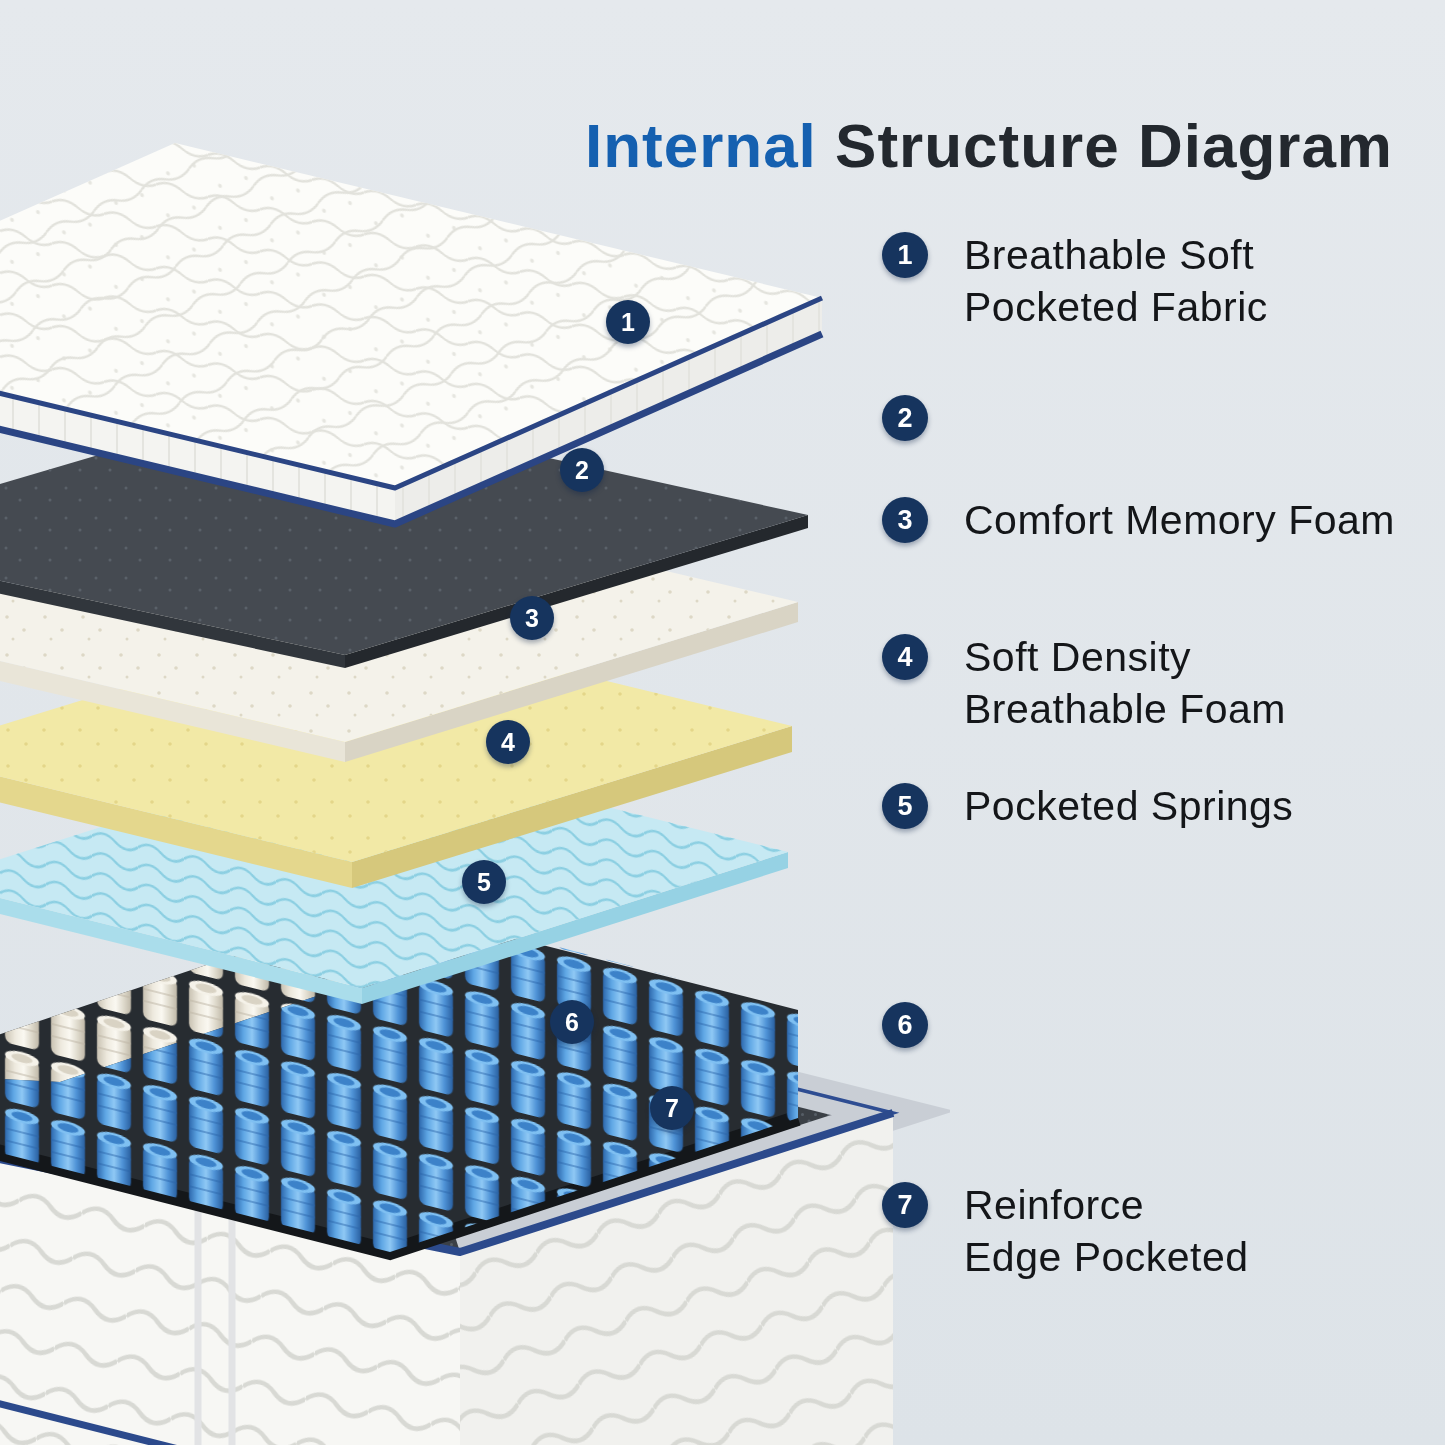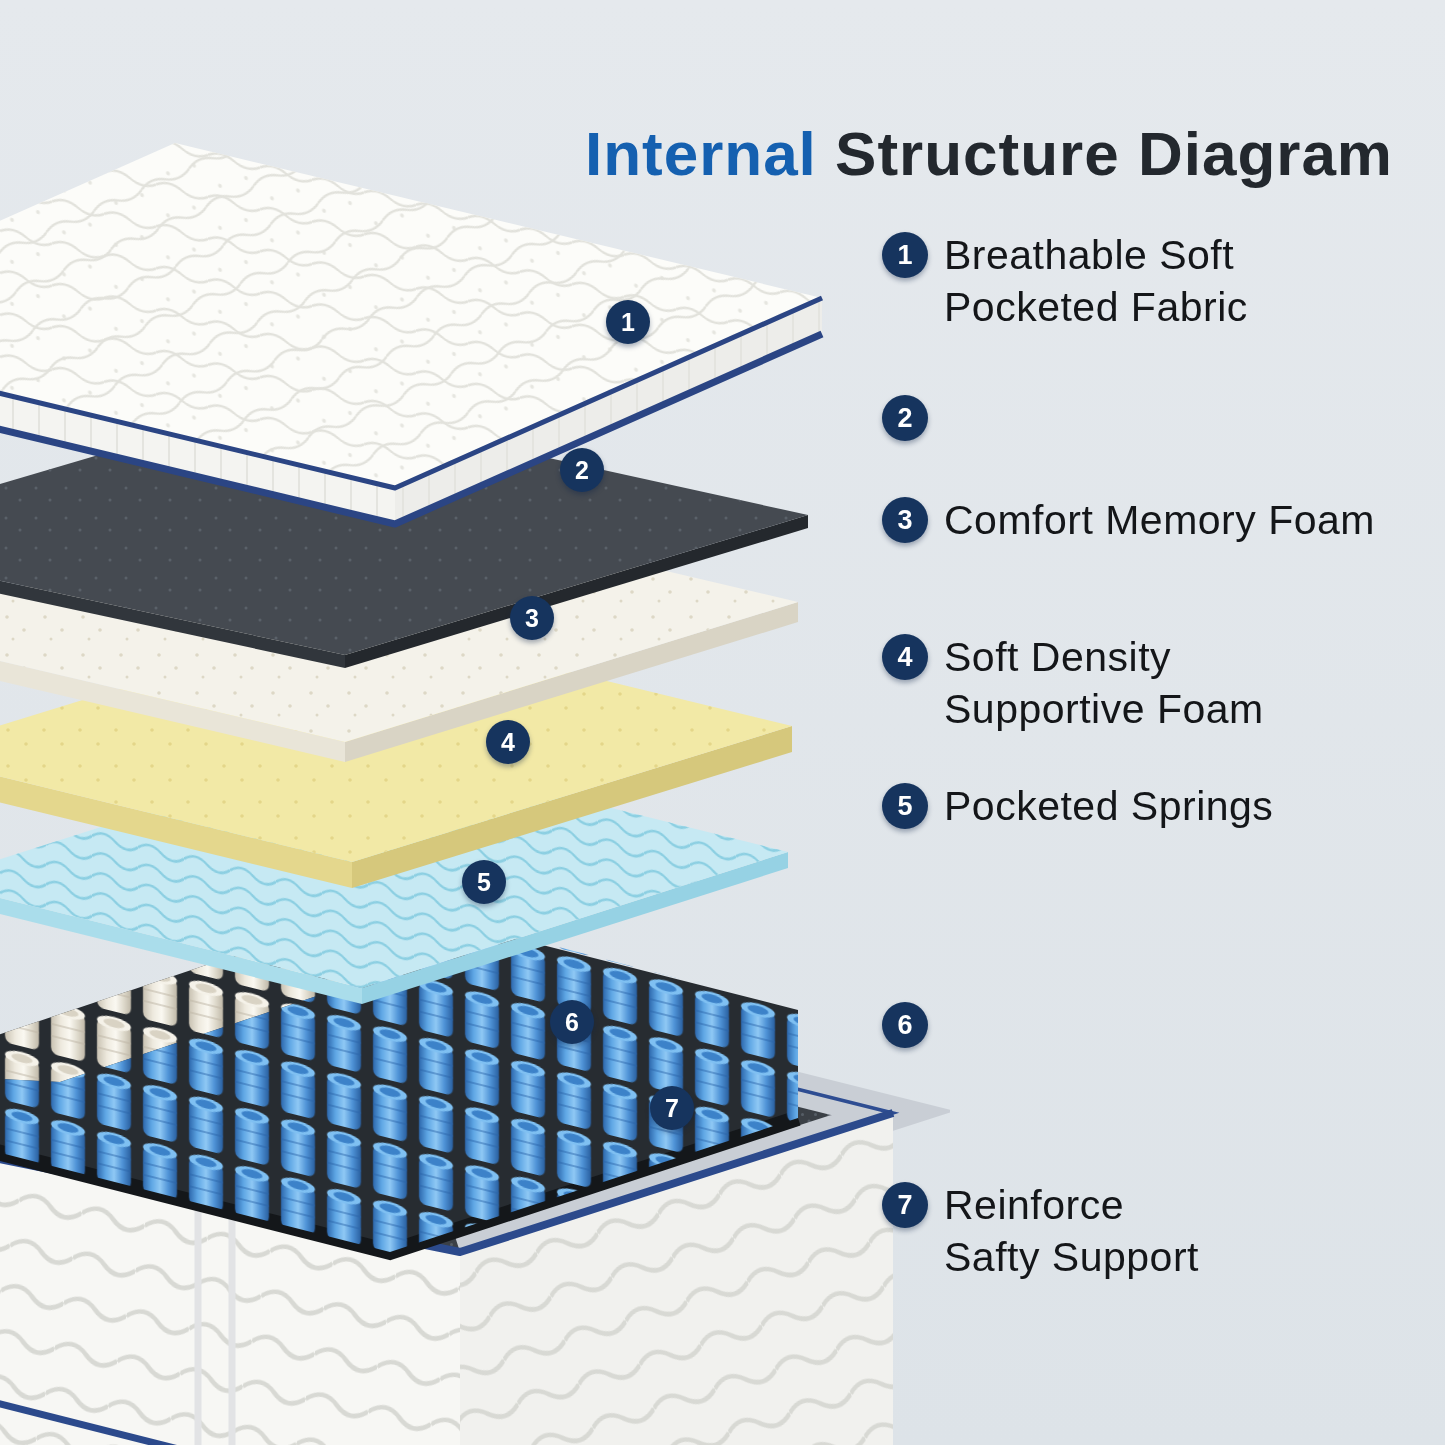--- a/index.html
+++ b/index.html
@@ -4,21 +4,21 @@
 <style>
   html,body{margin:0;padding:0;}
   .stage{
     position:relative;
     width:1445px;height:1445px;
     background:linear-gradient(#e5e9ed,#dde3e8);
     overflow:hidden;
     font-family:"Liberation Sans", sans-serif;
   }
   .title{
-    position:absolute;top:76px;right:52px;
+    position:absolute;top:68px;right:52px;
     font-size:62px;font-weight:700;letter-spacing:1px;
     color:#23282e;white-space:nowrap;
   }
   .title .hl{color:#1560b0;}
   .diagram-svg{position:absolute;left:0;top:0;}
   .dbadge{
     position:absolute;width:44px;height:44px;border-radius:50%;
     background:#16345e;color:#ffffff;
     display:flex;align-items:center;justify-content:center;
     font-size:25px;font-weight:700;
@@ -31,21 +31,21 @@
   .legend-item{position:absolute;left:882px;display:flex;align-items:flex-start;}
   .li1{top:229px;} .li2{top:392px;} .li3{top:494px;} .li4{top:631px;}
   .li5{top:780px;} .li6{top:999px;} .li7{top:1179px;}
   .lbadge{
     flex:0 0 auto;width:46px;height:46px;border-radius:50%;
     background:#16345e;color:#fff;
     display:flex;align-items:center;justify-content:center;
     font-size:27px;font-weight:700;margin-top:3px;
     box-shadow:0 3px 5px rgba(15,35,70,.35);
   }
-  .ltext{margin-left:16px;font-size:41px;line-height:52px;color:#141619;letter-spacing:.5px;}
+  .ltext{margin-left:36px;font-size:41px;line-height:52px;color:#141619;letter-spacing:.5px;}
 </style>
 </head>
 <body>
 
 <div class="stage">
 
   <svg class="diagram-svg" width="950" height="1445" viewBox="0 0 950 1445">
     <defs>
       <linearGradient id="gb" x1="0" y1="0" x2="1" y2="0">
         <stop offset="0" stop-color="#2c67ac"></stop>
@@ -198,34 +198,34 @@
     <div class="legend-item li3">
       <div class="lbadge">3</div>
       <div class="ltext">
         <div>Comfort Memory Foam</div>
       </div>
     </div>
     <div class="legend-item li4">
       <div class="lbadge">4</div>
       <div class="ltext">
         <div>Soft Density</div>
-        <div>Supportive Foam</div>
+        <div>Breathable Foam</div>
       </div>
     </div>
     <div class="legend-item li5">
       <div class="lbadge">5</div>
       <div class="ltext">
         <div>Pocketed Springs</div>
       </div>
     </div>
     <div class="legend-item li6">
       <div class="lbadge">6</div>
     </div>
     <div class="legend-item li7">
       <div class="lbadge">7</div>
       <div class="ltext">
         <div>Reinforce</div>
-        <div>Safty Support</div>
+        <div>Edge Pocketed</div>
       </div>
     </div>
   </div>
 
 </div>
 
 </body></html>

